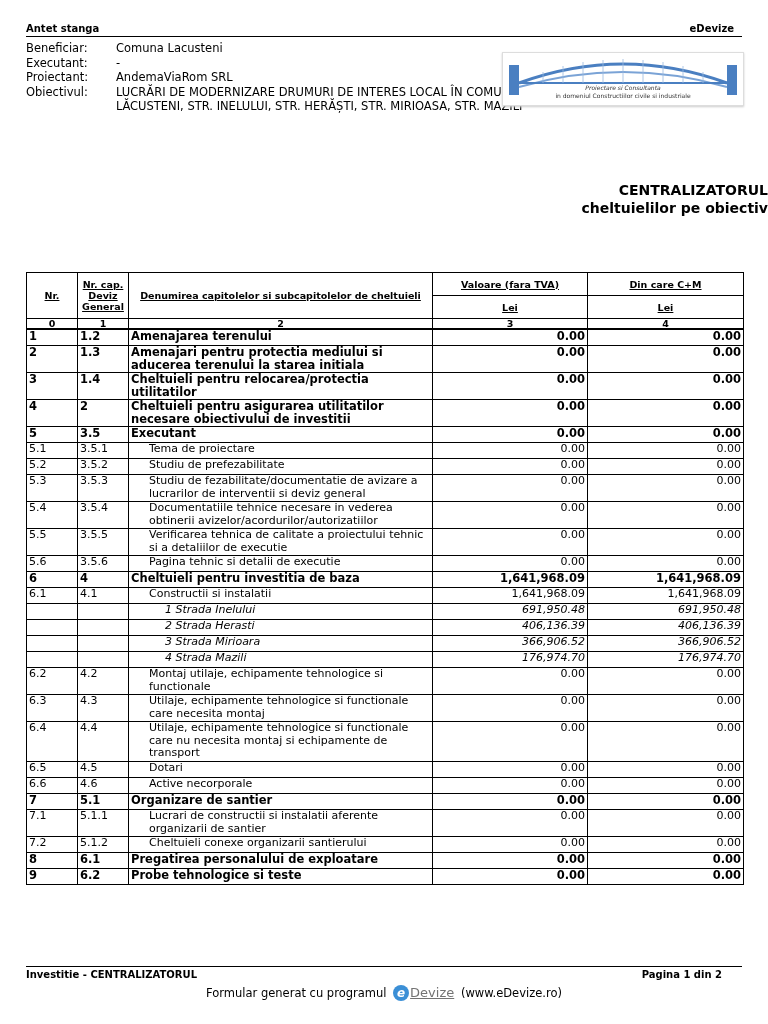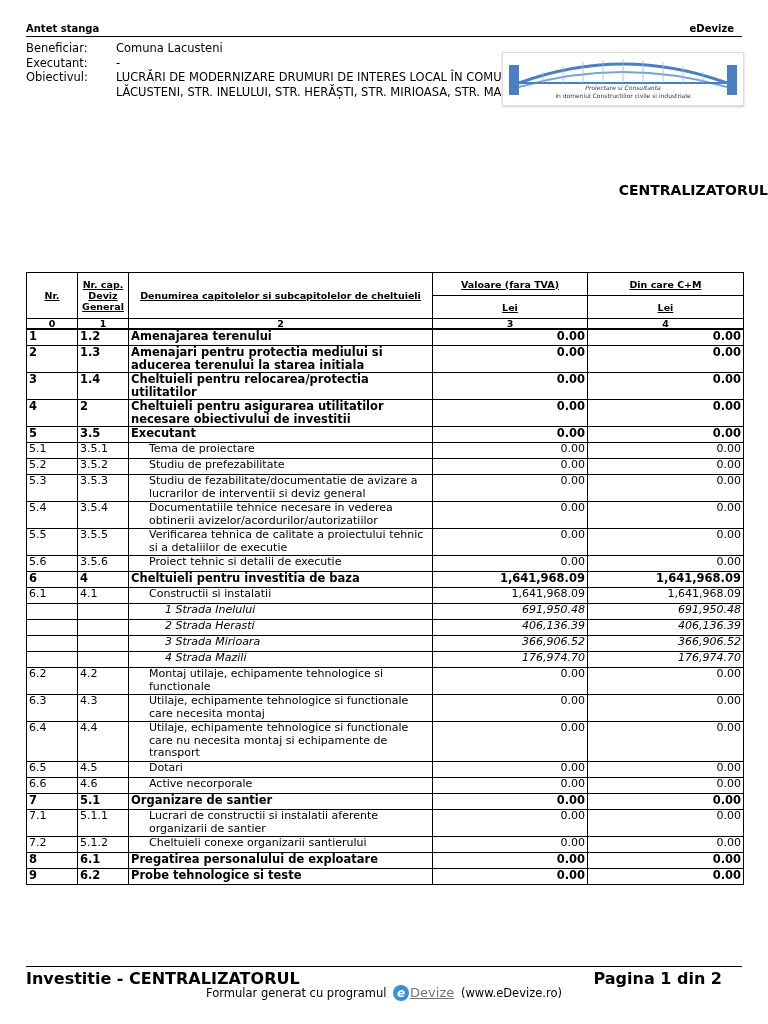--- a/index.html
+++ b/index.html
@@ -27,21 +27,21 @@
   table.main tr.hdr2 th { height:22px; }
   td.num { text-align:right; }
   tr.bold td { font-weight:bold; font-size:11.5px; }
   tr.bold { border-top:1.5px solid #000; }
   tr.sub td.name { padding-left:20px; }
   tr.street td.name { padding-left:36px; font-style:italic; }
   tr.street td.num { font-style:italic; }
   tr.h1 td { height:15px; }
   tr.h2 td { height:26px; }
   tr.h3 td { height:39px; }
-  .footer { position:absolute; left:26px; top:966px; width:716px; border-top:1.5px solid #000; font-size:16px; font-weight:bold; height:14px; }
+  .footer { position:absolute; left:26px; top:966px; width:716px; border-top:1.5px solid #000; font-size:10px; font-weight:bold; height:14px; }
   .footer .left { position:absolute; left:0; top:2px; }
   .footer .right { position:absolute; right:20px; top:2px; }
   .generated { position:absolute; left:0; width:768px; top:985px; text-align:center; font-size:11.5px; }
   .edv-logo { display:inline-block; vertical-align:middle; margin:0 3px; }
   .edv-logo .e { display:inline-block; width:16px; height:16px; border-radius:50%; background:#3b8fd6; color:#fff; font-weight:bold; font-size:12px; line-height:16px; text-align:center; font-style:italic; }
   .edv-logo .txt { color:#737373; font-size:13px; text-decoration:underline; margin-left:1px; }
 </style>
 </head>
 <body>
 
@@ -51,20 +51,24 @@
 </div>
 
 <div class="info">
   <div class="info-row">
     <span class="lbl">Beneficiar:</span>
     <span class="val">Comuna Lacusteni</span>
   </div>
   <div class="info-row">
     <span class="lbl">Executant:</span>
     <span class="val">-</span>
+  </div>
+  <div class="info-row">
+    <span class="lbl">Proiectant:</span>
+    <span class="val">AndemaViaRom SRL</span>
   </div>
   <div class="info-row">
     <span class="lbl">Obiectivul:</span>
     <span class="val">LUCRĂRI DE MODERNIZARE DRUMURI DE INTERES LOCAL ÎN COMUNA LĂCUSTENI, STR. INELULUI, STR. HERĂȘTI, STR. MIRIOASA, STR. MAZILI</span>
   </div>
 </div>
 
 <div class="logo">
   <svg width="240" height="52" viewBox="0 0 240 52">
     <rect x="6" y="12" width="10" height="30" fill="#4a7fc1"></rect>
@@ -83,20 +87,21 @@
         <line x1="180" y1="30" x2="180" y2="13"></line>
       <line x1="200" y1="30" x2="200" y2="19"></line>
     </g>
   </svg>
   <div class="caption1">Proiectare si Consultanta</div>
   <div class="caption2">in domeniul Constructiilor civile si industriale</div>
 </div>
 
 <div class="title">
   <div>CENTRALIZATORUL</div>
+  <div>cheltuielilor pe obiectiv</div>
 </div>
 
 <table class="main">
   <colgroup>
     <col style="width:51px">
       <col style="width:51px">
       <col style="width:304px">
       <col style="width:155px">
       <col style="width:156px">
   </colgroup>
@@ -187,21 +192,21 @@
       <tr class="sub h2">
         <td>5.5</td>
         <td>3.5.5</td>
         <td class="name">Verificarea tehnica de calitate a proiectului tehnic si a detaliilor de executie</td>
         <td class="num">0.00</td>
         <td class="num">0.00</td>
       </tr>
       <tr class="sub h1">
         <td>5.6</td>
         <td>3.5.6</td>
-        <td class="name">Proiect tehnic si detalii de executie</td>
+        <td class="name">Pagina tehnic si detalii de executie</td>
         <td class="num">0.00</td>
         <td class="num">0.00</td>
       </tr>
       <tr class="bold h1">
         <td>6</td>
         <td>4</td>
         <td class="name">Cheltuieli pentru investitia de baza</td>
         <td class="num">1,641,968.09</td>
         <td class="num">1,641,968.09</td>
       </tr>

